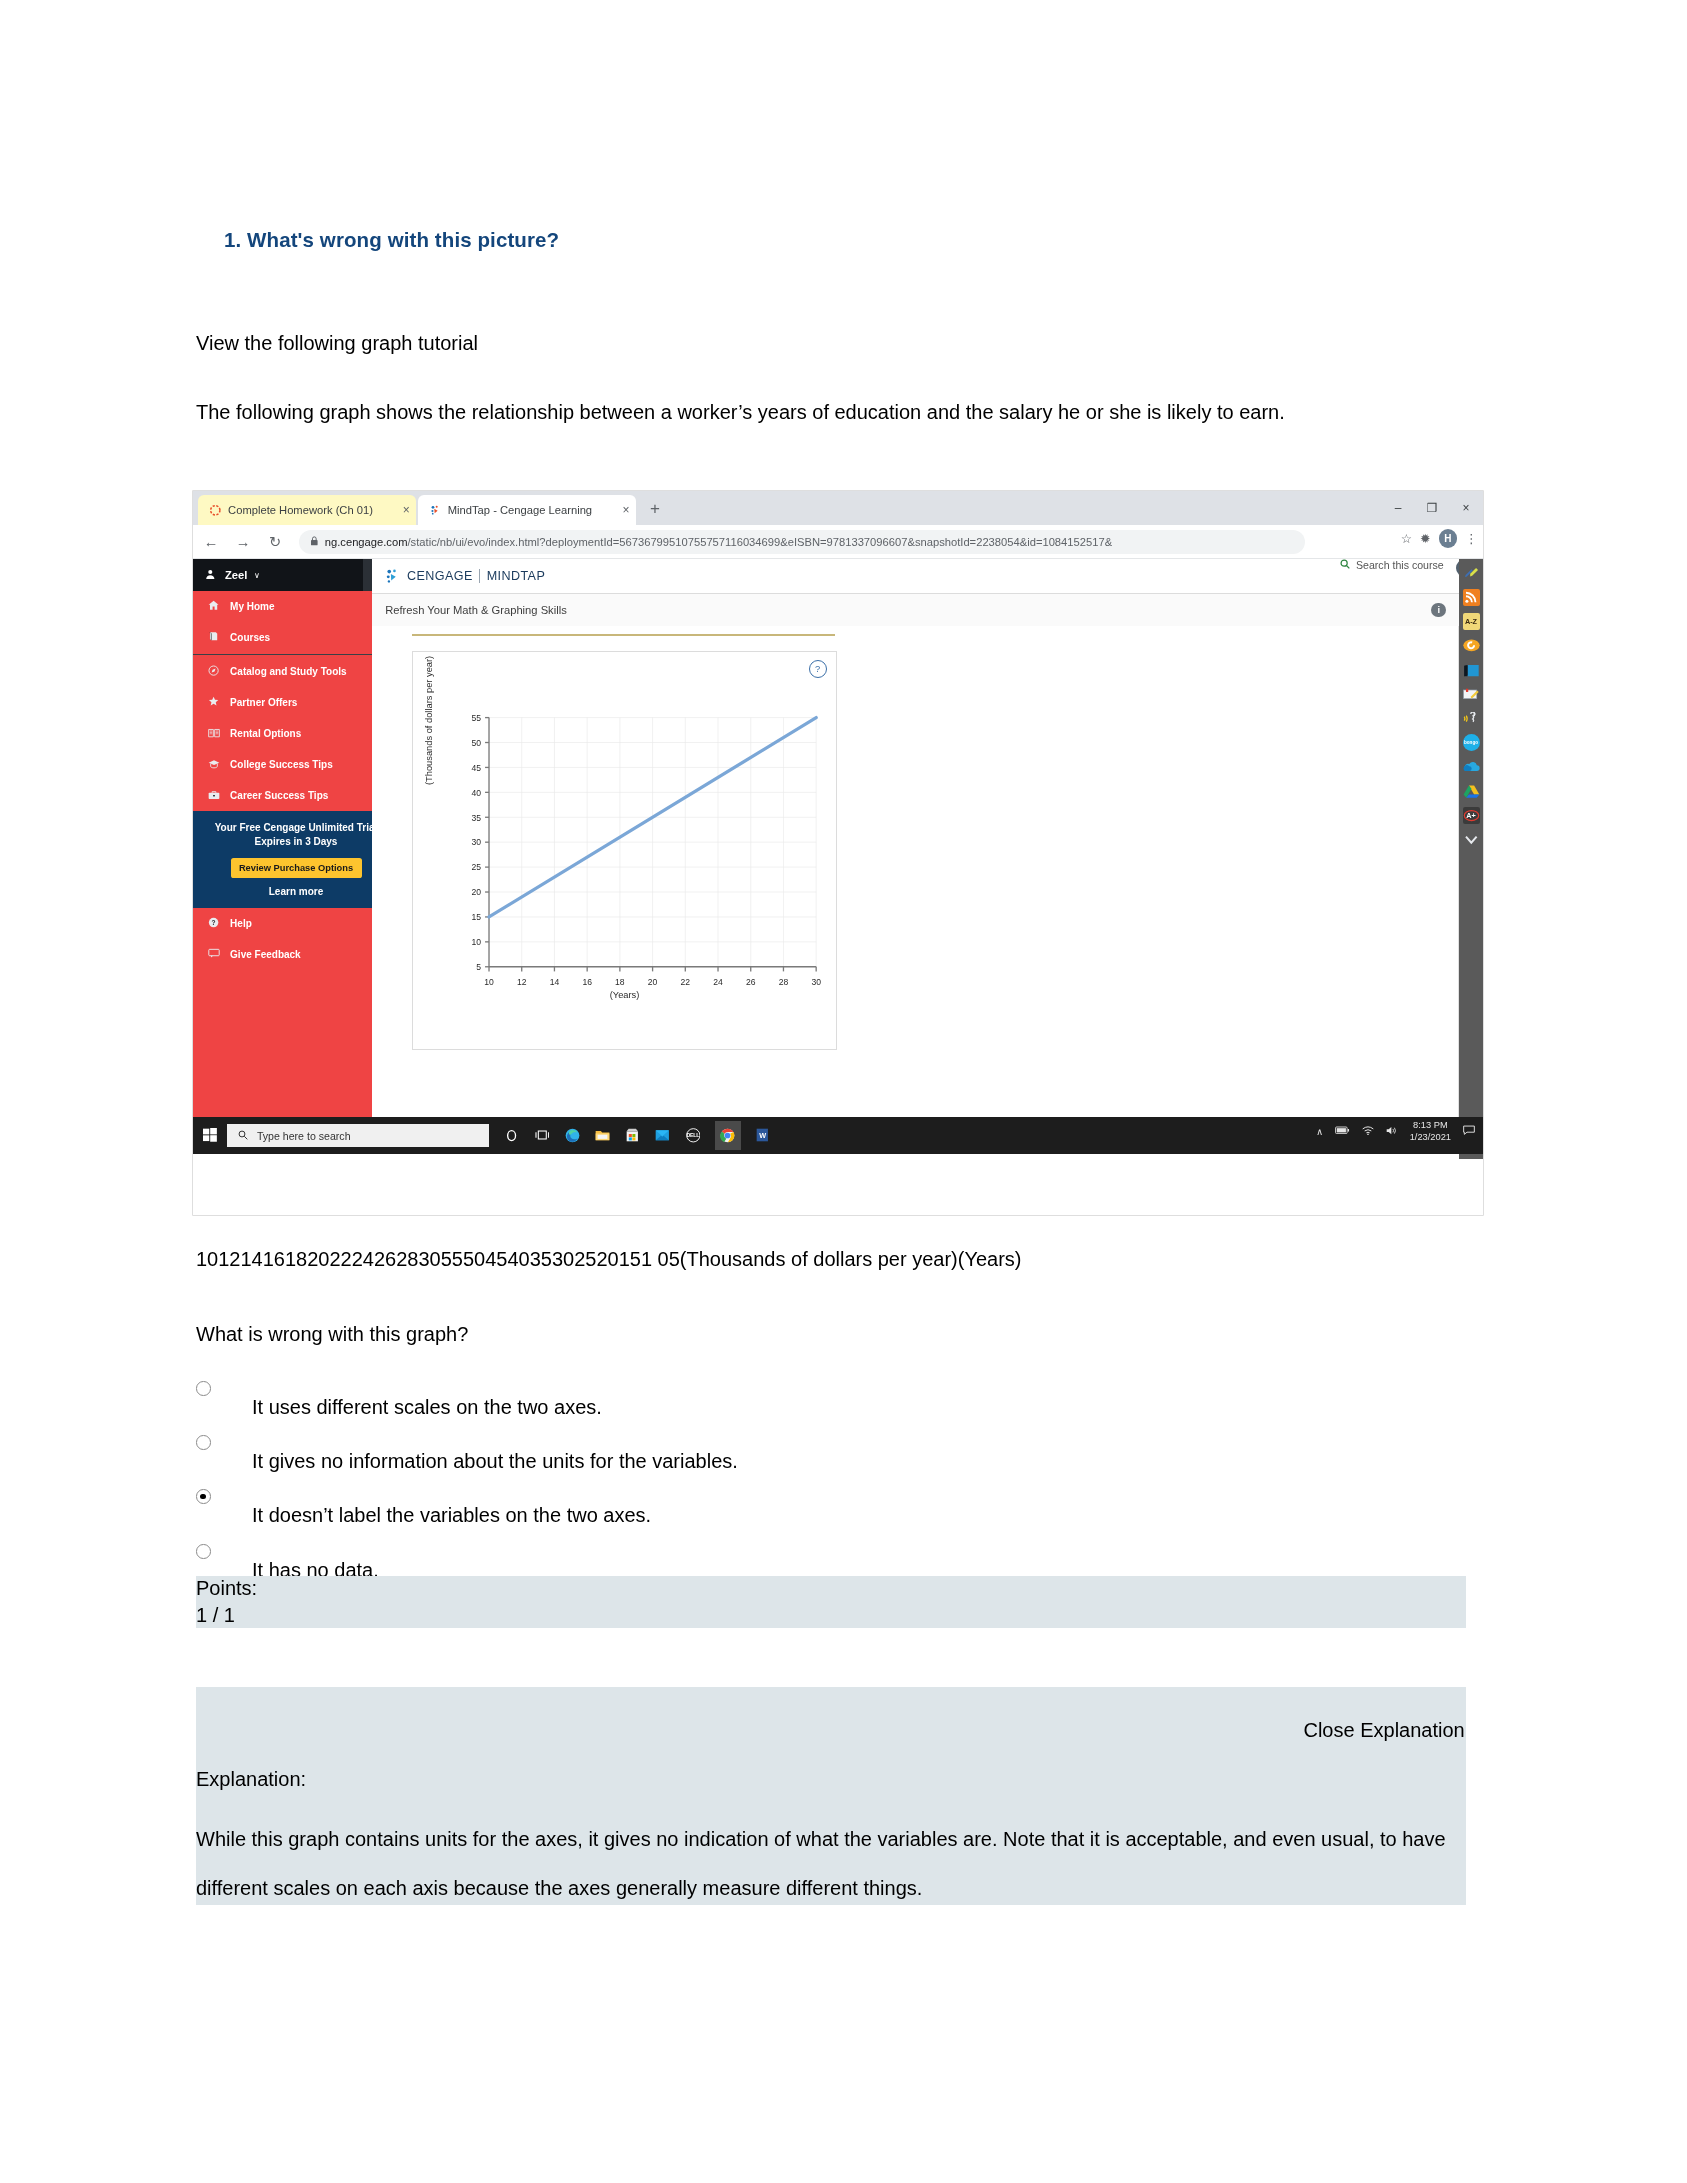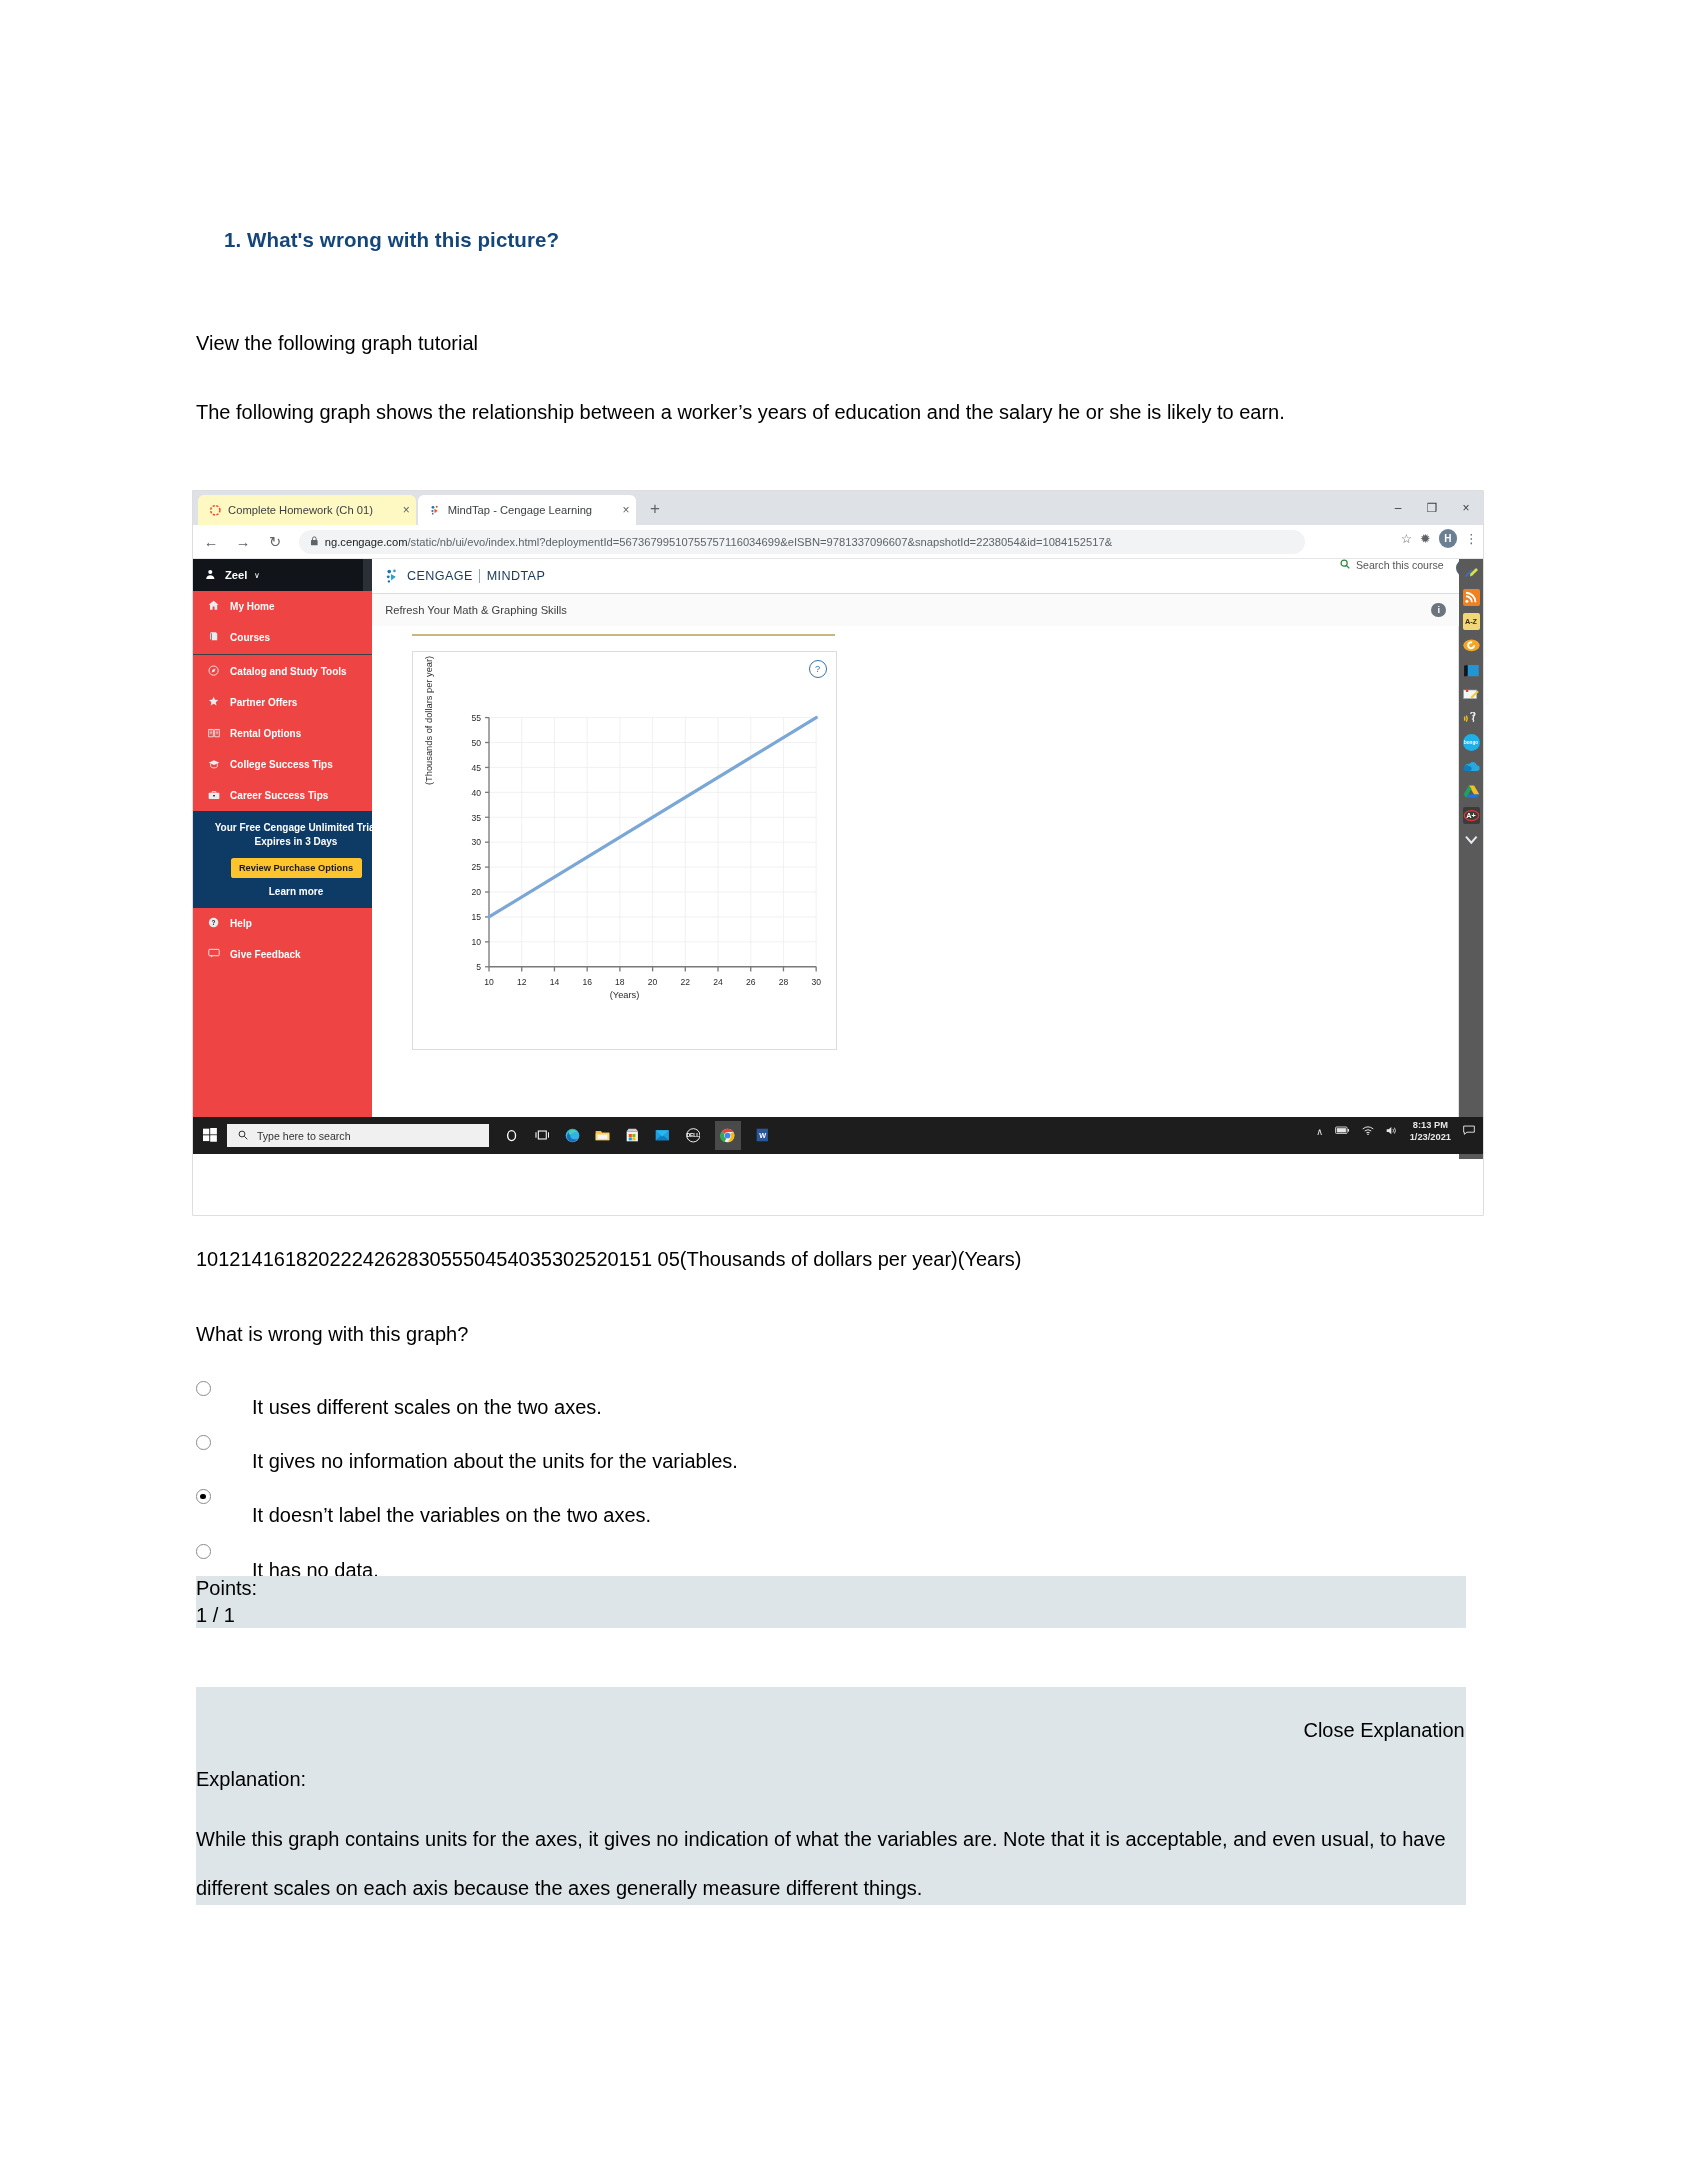--- a/index.html
+++ b/index.html
@@ -433,21 +433,21 @@
     color: #fff; font-size: 8.6px;
   }
   .tb-ico.activehl { background: #4a4a4a; width: 26.5px; height: 28.4px; border-radius: 0; }
   .tray {
     position: absolute;
     right: 0; top: 0; height: 28.4px;
     display: flex; align-items: center; gap: 12px;
     padding-right: 8px;
     color: #e6e6e6; font-size: 9.3px;
   }
-  .clock { text-align: center; line-height: 12px; font-size: 9.3px; font-weight: bold; }
+  .clock { text-align: center; line-height: 12px; font-size: 9.3px; }
 
   
   .tickstring {
     position: absolute;
     left: 196px; top: 1248px;
     font-size: 20px;
     color: #000;
     white-space: nowrap;
   }
   .qprompt {

